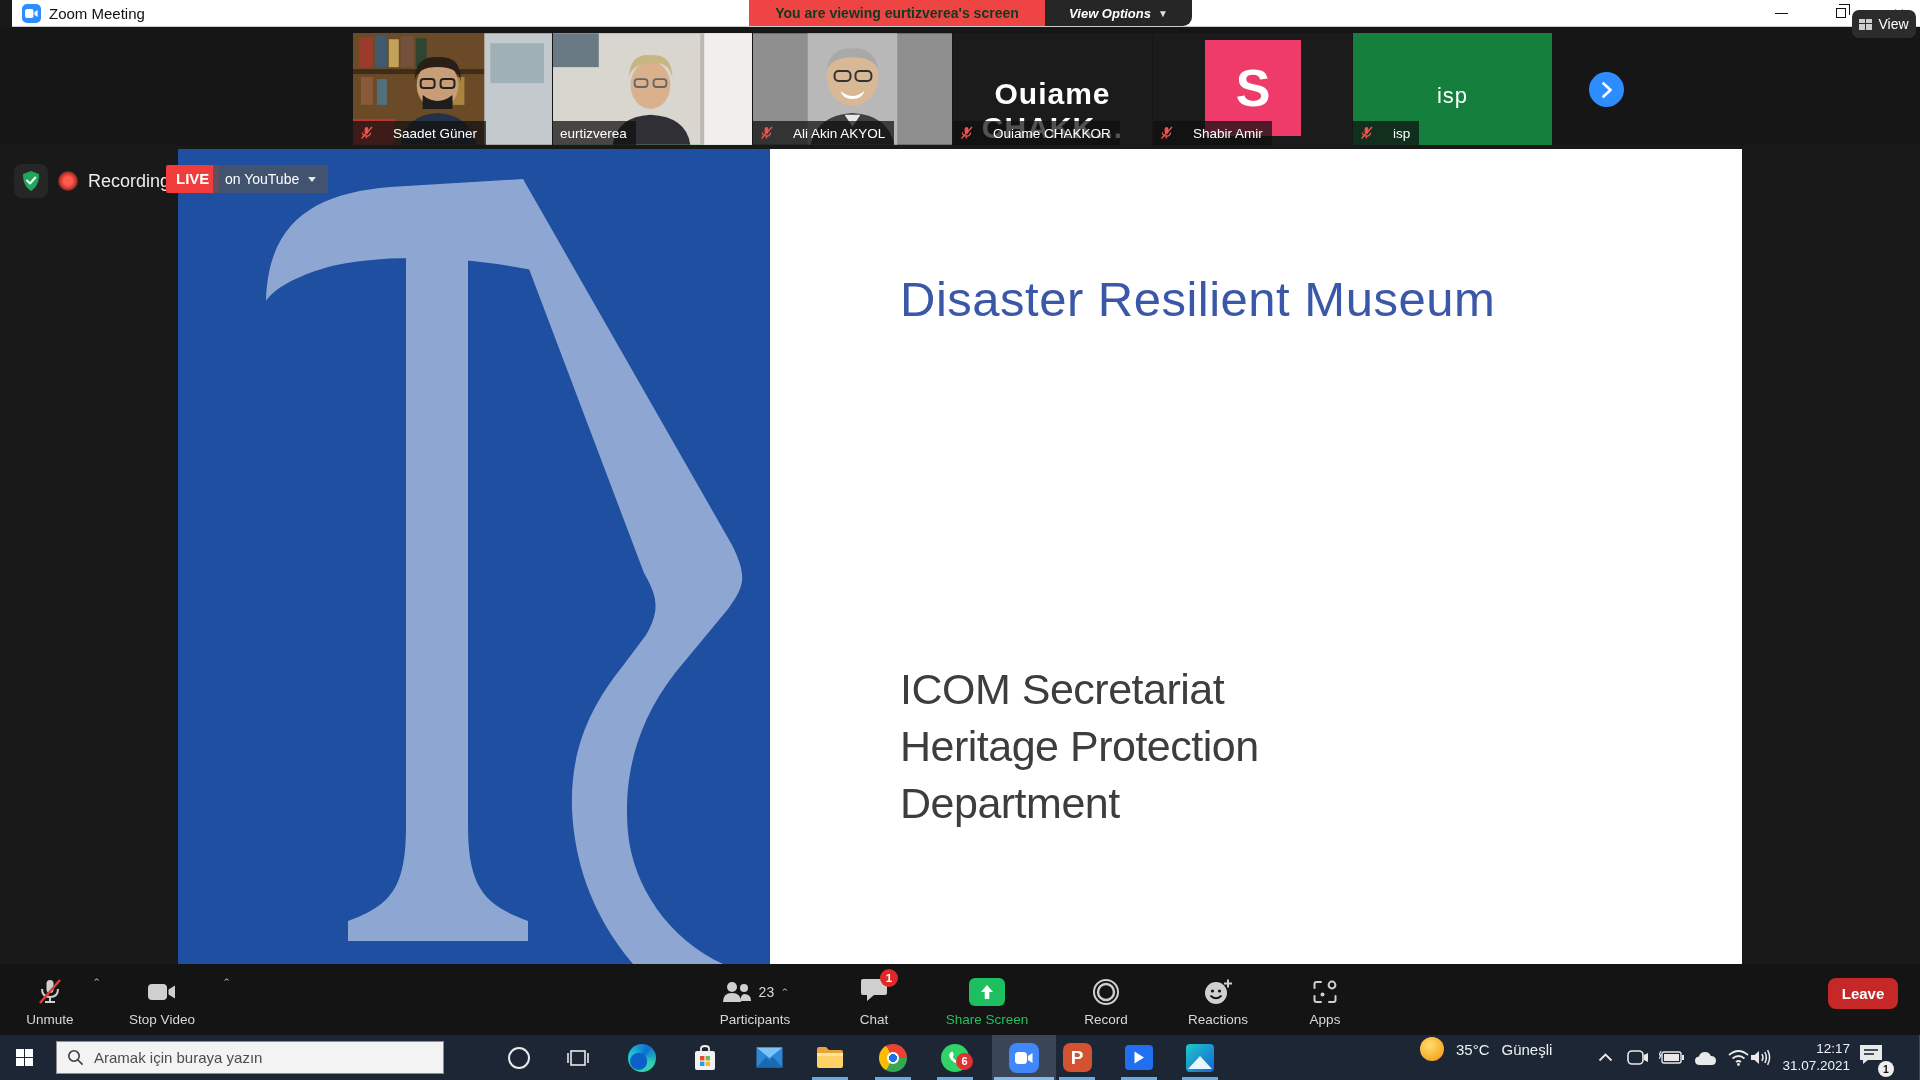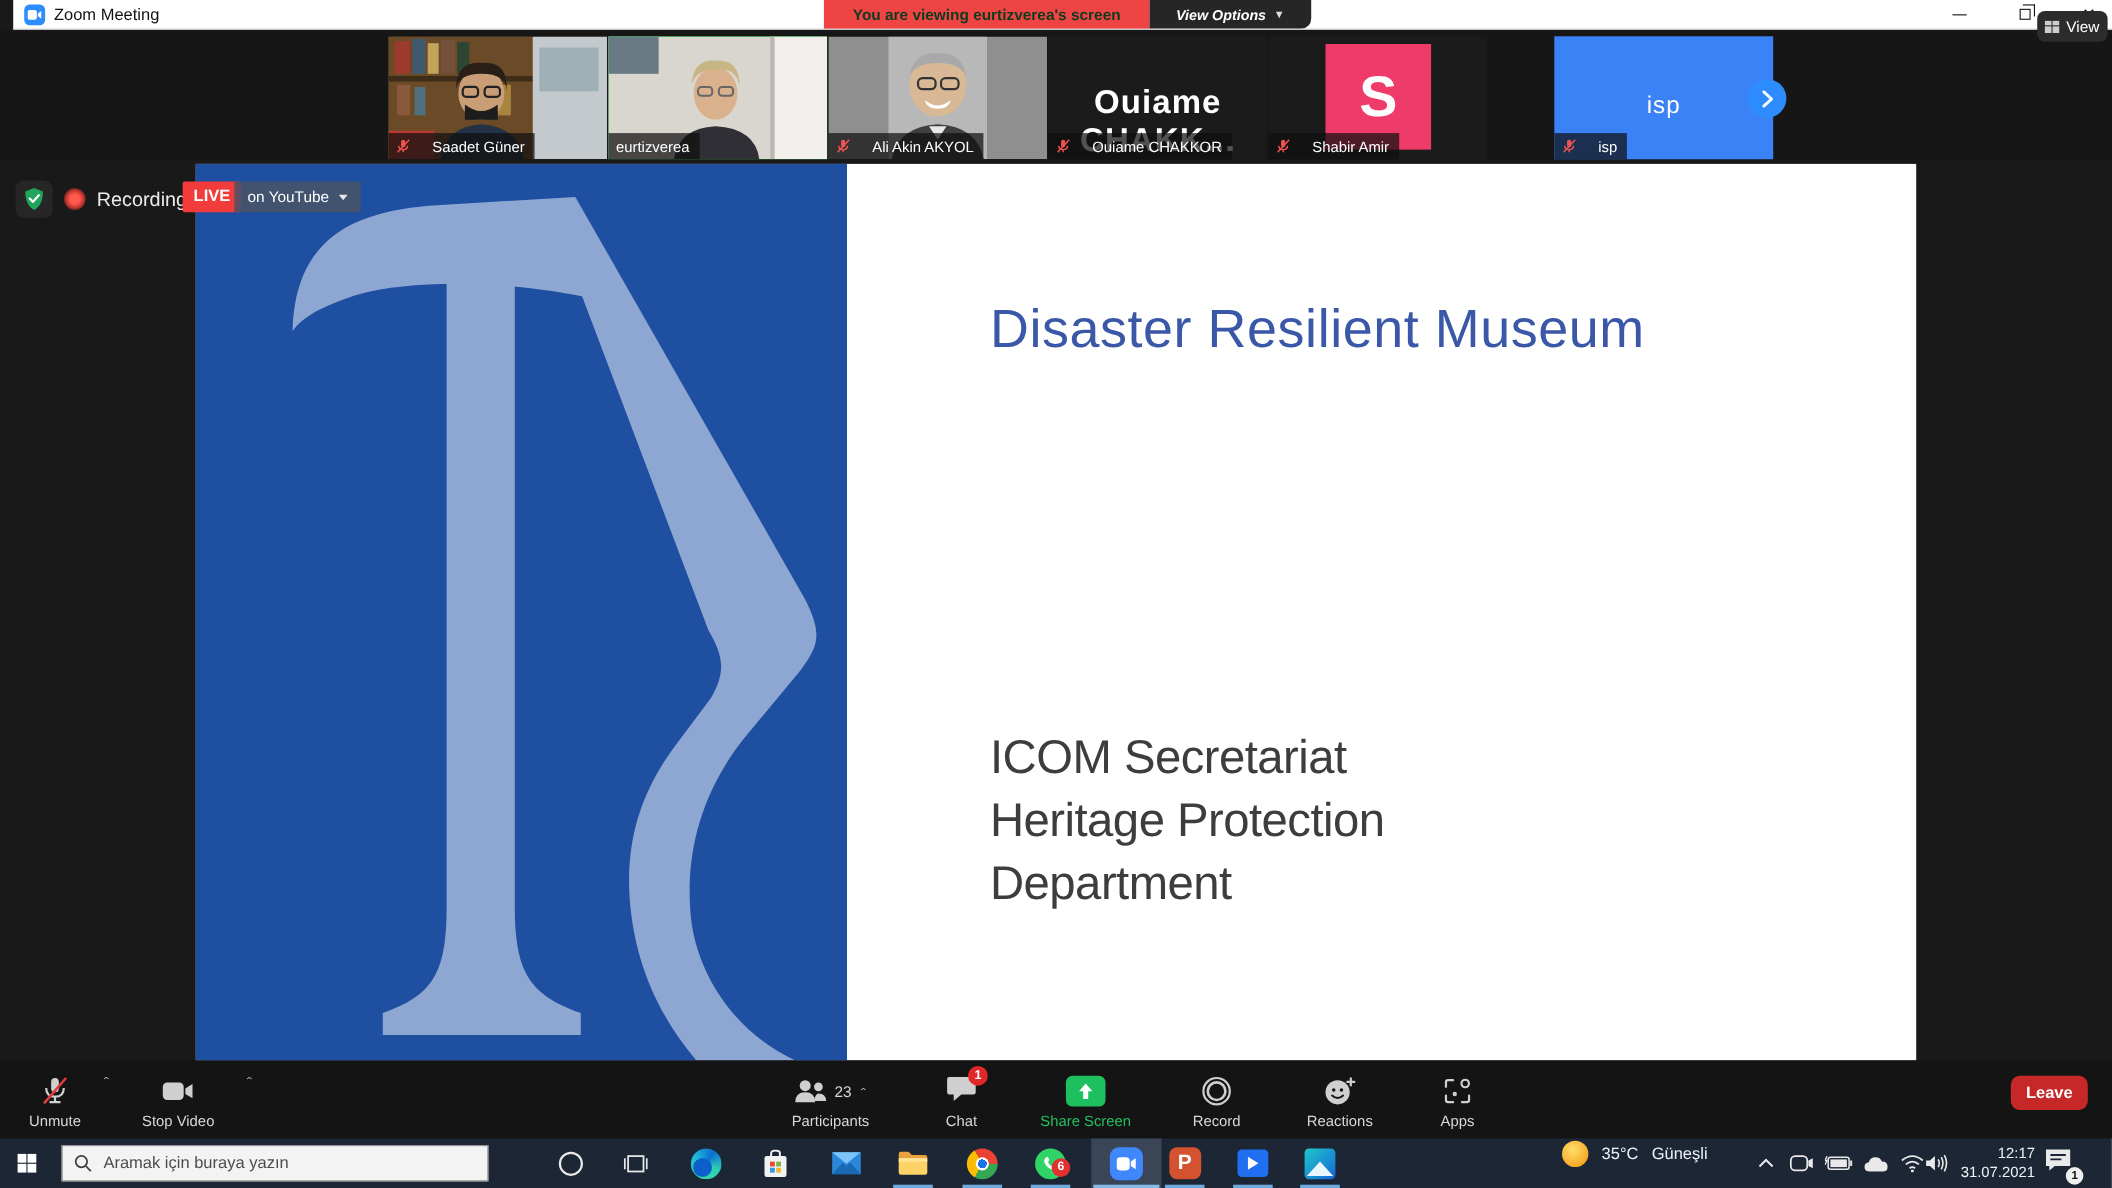--- a/index.html
+++ b/index.html
@@ -278,21 +278,21 @@
         <svg width="13" height="14" viewBox="0 0 13 14">
             <rect x="4.6" y="1" width="3.8" height="7" rx="1.9" fill="#ef5350"></rect>
             <path d="M2.5 6.5 Q2.5 10 6.5 10 Q10.5 10 10.5 6.5" fill="none" stroke="#ef5350" stroke-width="1.3"></path>
             <line x1="6.5" y1="10" x2="6.5" y2="12.5" stroke="#ef5350" stroke-width="1.3"></line>
             <line x1="1.5" y1="12.5" x2="12" y2="1" stroke="#ef5350" stroke-width="1.4"></line>
           </svg>
         <span>Shabir Amir</span>
       </div>
     </div>
 
-    <div class="tile" style="left:1413px; background:#3b82f6">
+    <div class="tile" style="left:1353px; background:#15803d">
       <div class="tile-text small">isp</div>
       <div class="name-tag">
         <svg width="13" height="14" viewBox="0 0 13 14">
             <rect x="4.6" y="1" width="3.8" height="7" rx="1.9" fill="#ef5350"></rect>
             <path d="M2.5 6.5 Q2.5 10 6.5 10 Q10.5 10 10.5 6.5" fill="none" stroke="#ef5350" stroke-width="1.3"></path>
             <line x1="6.5" y1="10" x2="6.5" y2="12.5" stroke="#ef5350" stroke-width="1.3"></line>
             <line x1="1.5" y1="12.5" x2="12" y2="1" stroke="#ef5350" stroke-width="1.4"></line>
           </svg>
         <span>isp</span>
       </div>

